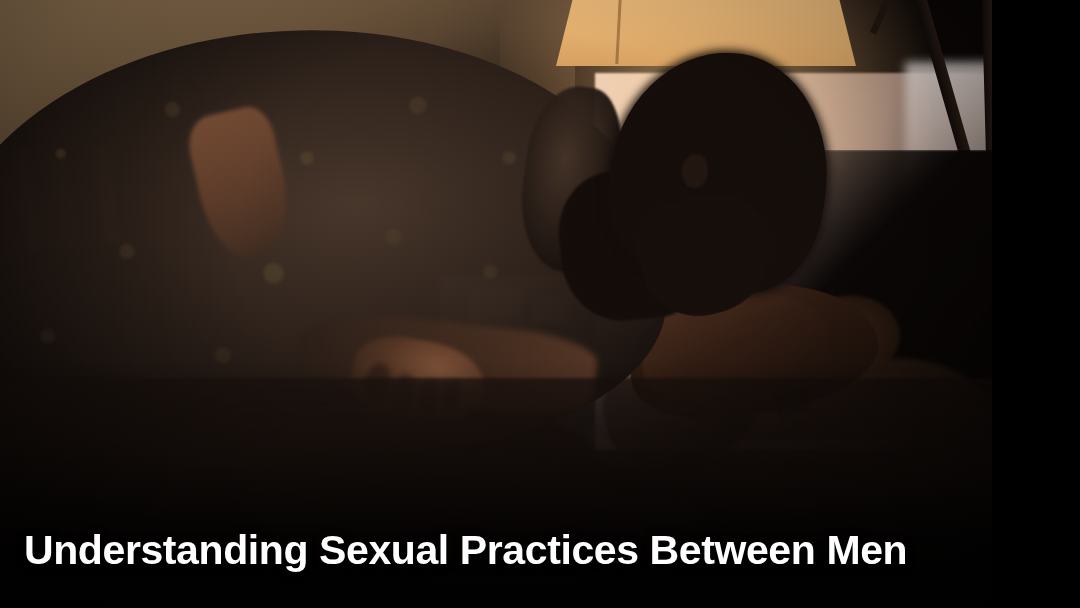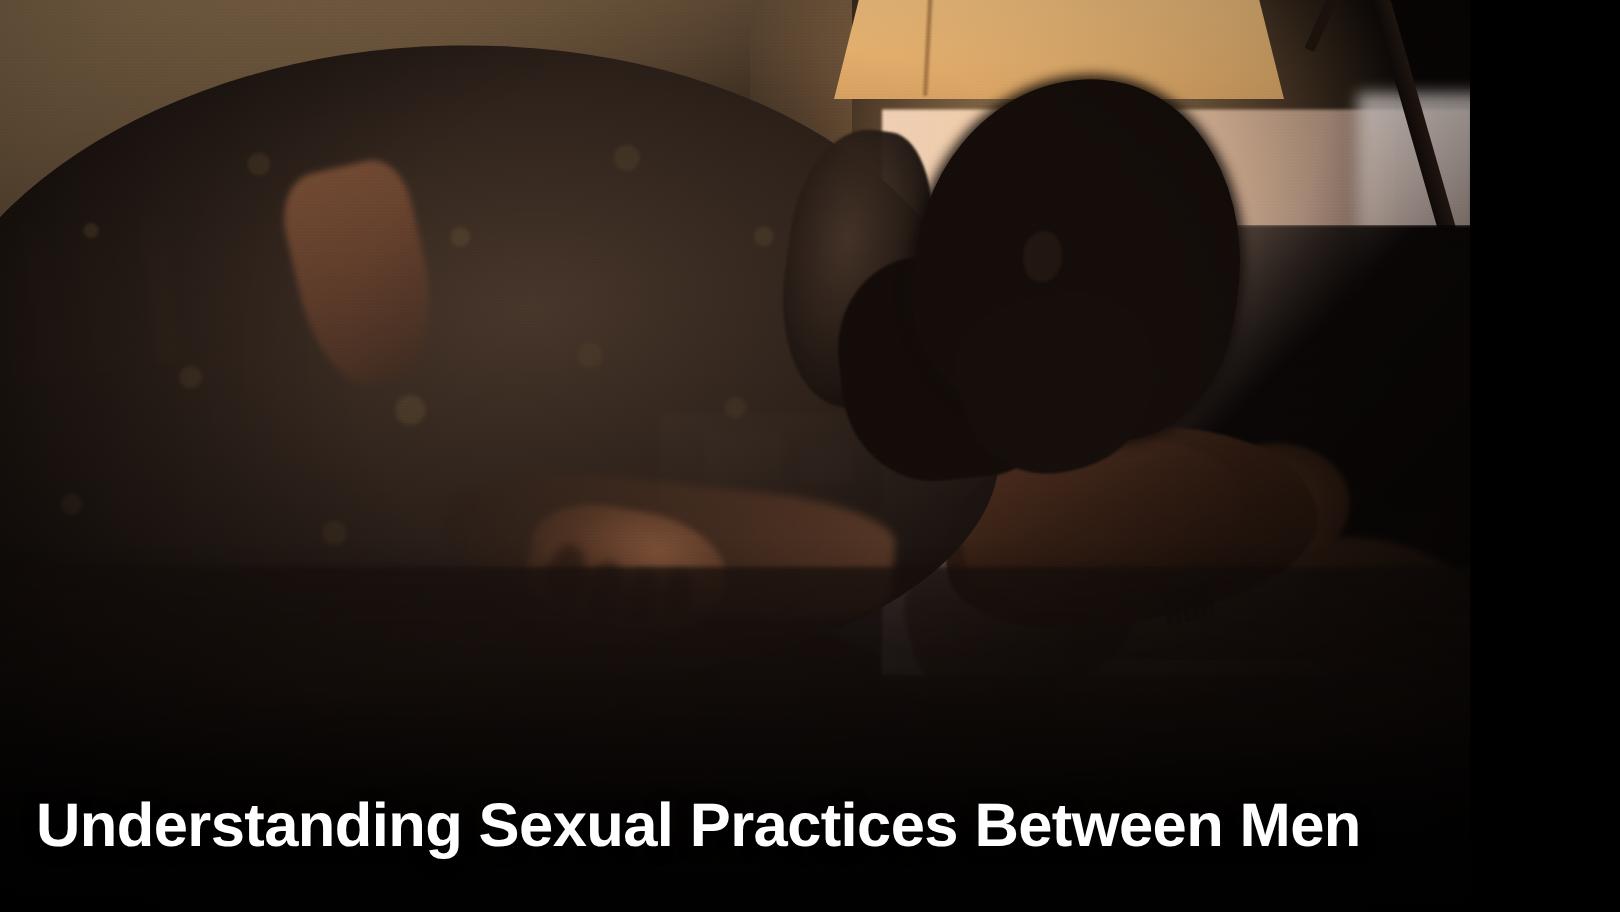--- a/index.html
+++ b/index.html
@@ -12,20 +12,21 @@
     font-family: "Liberation Sans", sans-serif;
   }
 
   #banner {
     position: relative;
     width: 980px;
     height: 608px;
     overflow: hidden;
     background: #c2410c;
     user-select: none;
+    padding-left: 12px;
   }
 
   
   .photo {
     position: absolute;
     inset: 0;
     overflow: hidden;
   }
 
   

